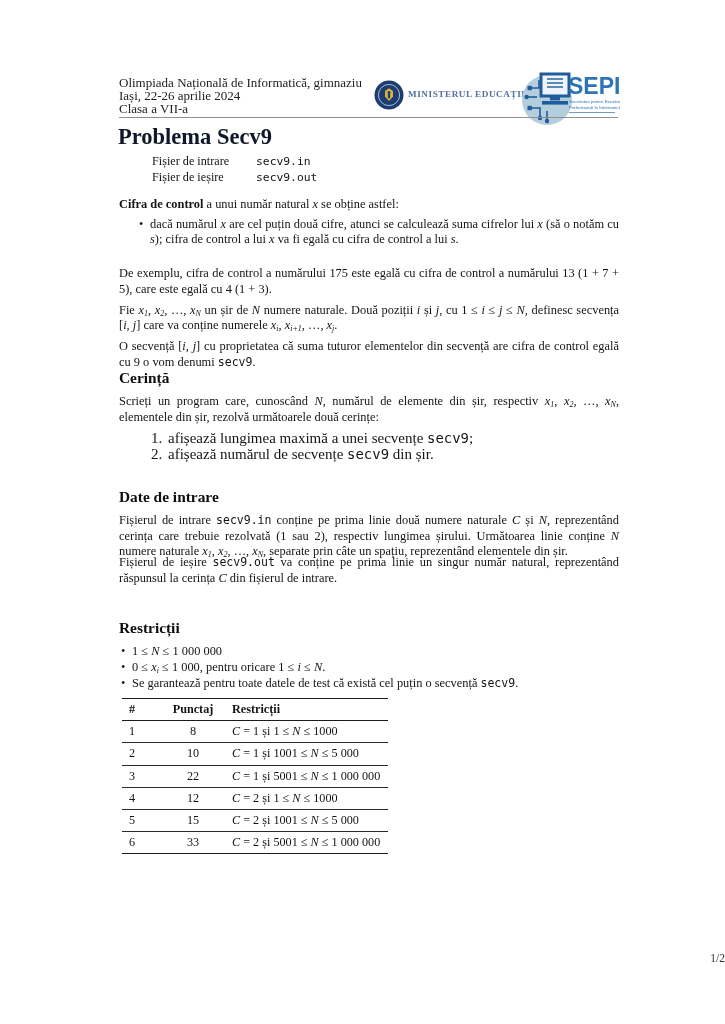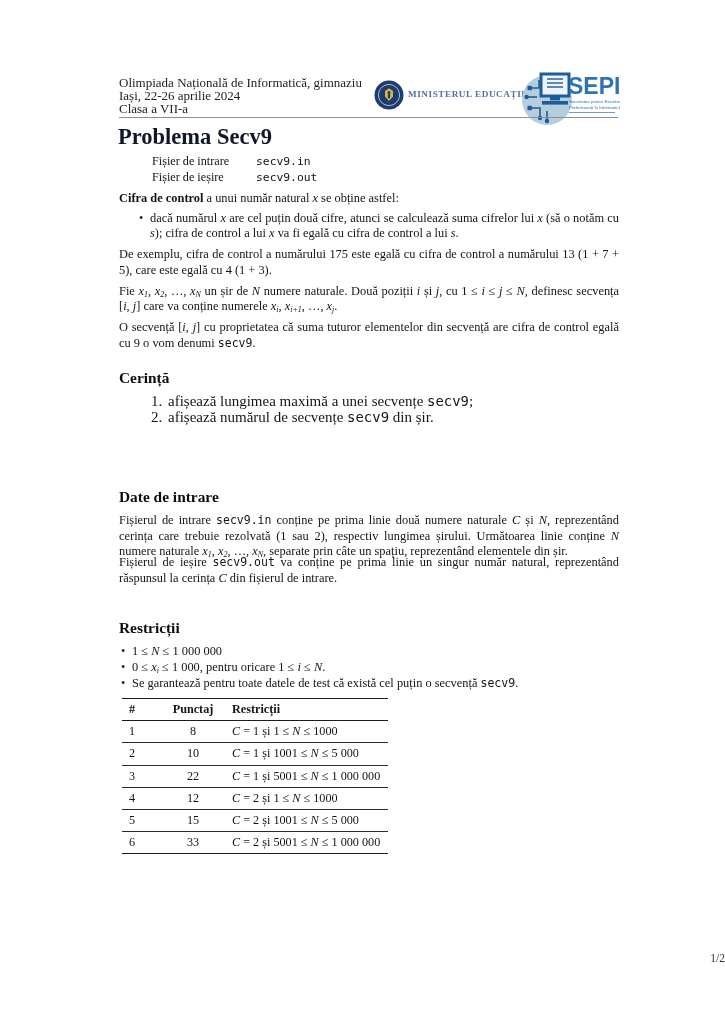--- a/index.html
+++ b/index.html
@@ -108,32 +108,33 @@
   <div class="file-row">
     <span class="file-label">Fișier de intrare</span>
     <span class="file-value">secv9.in</span>
   </div>
   <div class="file-row">
     <span class="file-label">Fișier de ieșire</span>
     <span class="file-value">secv9.out</span>
   </div>
 </div>
 
-<div class="abs col" style="top:191px;">
+<div class="abs col" style="top:197px;">
   <p class="para"><b>Cifra de control</b> a unui număr natural <i class="mv">x</i> se obține astfel:</p>
   <ul class="bul">
     <li>dacă numărul <i class="mv">x</i> are cel puțin două cifre, atunci se calculează suma cifrelor lui <i class="mv">x</i> (să o notăm cu <i class="mv">s</i>); cifra de control a lui <i class="mv">x</i> va fi egală cu cifra de control a lui <i class="mv">s</i>.</li>
   </ul>
-  <p class="para" style="margin-top:5px;">De exemplu, cifra de control a numărului 175 este egală cu cifra de control a numărului 13 (1 + 7 + 5), care este egală cu 4 (1 + 3).</p>
+  <p class="para" style="margin-top:18px;">De exemplu, cifra de control a numărului 175 este egală cu cifra de control a numărului 13 (1 + 7 + 5), care este egală cu 4 (1 + 3).</p>
   <p class="para">Fie <i class="mv">x<sub>1</sub></i>, <i class="mv">x<sub>2</sub></i>, …, <i class="mv">x<sub>N</sub></i> un șir de <i class="mv">N</i> numere naturale. Două poziții <i class="mv">i</i> și <i class="mv">j</i>, cu 1 ≤ <i class="mv">i</i> ≤ <i class="mv">j</i> ≤ <i class="mv">N</i>, definesc secvența [<i class="mv">i</i>, <i class="mv">j</i>] care va conține numerele <i class="mv">x<sub>i</sub></i>, <i class="mv">x<sub>i+1</sub></i>, …, <i class="mv">x<sub>j</sub></i>.</p>
   <p class="para">O secvență [<i class="mv">i</i>, <i class="mv">j</i>] cu proprietatea că suma tuturor elementelor din secvență are cifra de control egală cu 9 o vom denumi <span class="code">secv9</span>.</p>
 </div>
 
 <div class="abs col" style="top:369px;">
   <h2 class="sec">Cerință</h2>
+  <p class="para">Scrieți un program care, cunoscând <i class="mv">N</i>, numărul de elemente din șir, respectiv <i class="mv">x<sub>1</sub></i>, <i class="mv">x<sub>2</sub></i>, …, <i class="mv">x<sub>N</sub></i>, elementele din șir, rezolvă următoarele două cerințe:</p>
   <ol class="num">
     <li>afișează lungimea maximă a unei secvențe <span class="code">secv9</span>;</li>
     <li>afișează numărul de secvențe <span class="code">secv9</span> din șir.</li>
   </ol>
 </div>
 
 <div class="abs col" style="top:488px;">
   <h2 class="sec">Date de intrare</h2>
   <p class="para">Fișierul de intrare <span class="code">secv9.in</span> conține pe prima linie două numere naturale <i class="mv">C</i> și <i class="mv">N</i>, reprezentând cerința care trebuie rezolvată (1 sau 2), respectiv lungimea șirului.  Următoarea linie conține <i class="mv">N</i> numere naturale <i class="mv">x<sub>1</sub></i>, <i class="mv">x<sub>2</sub></i>, …, <i class="mv">x<sub>N</sub></i>, separate prin câte un spațiu, reprezentând elementele din șir.</p>
 </div>

